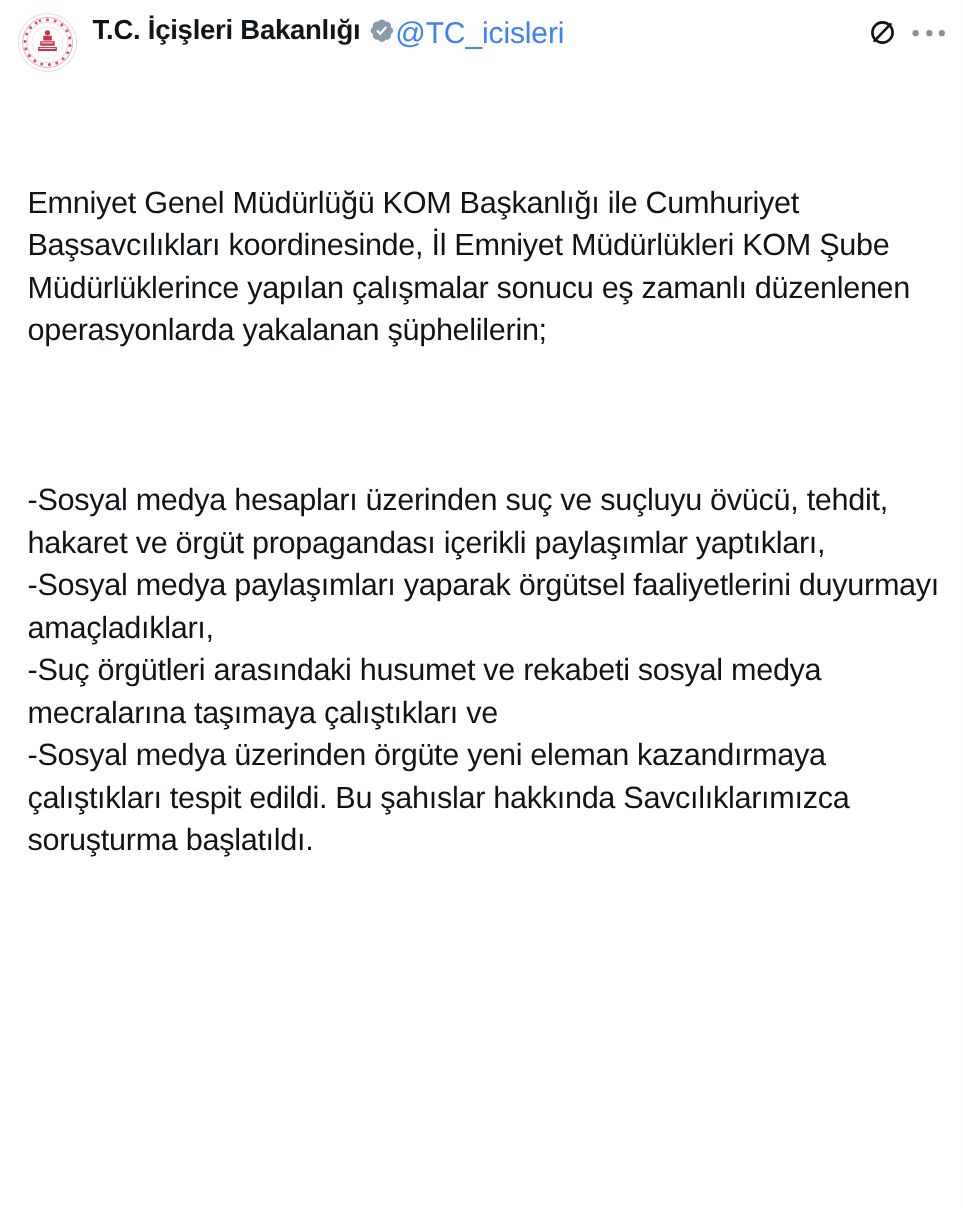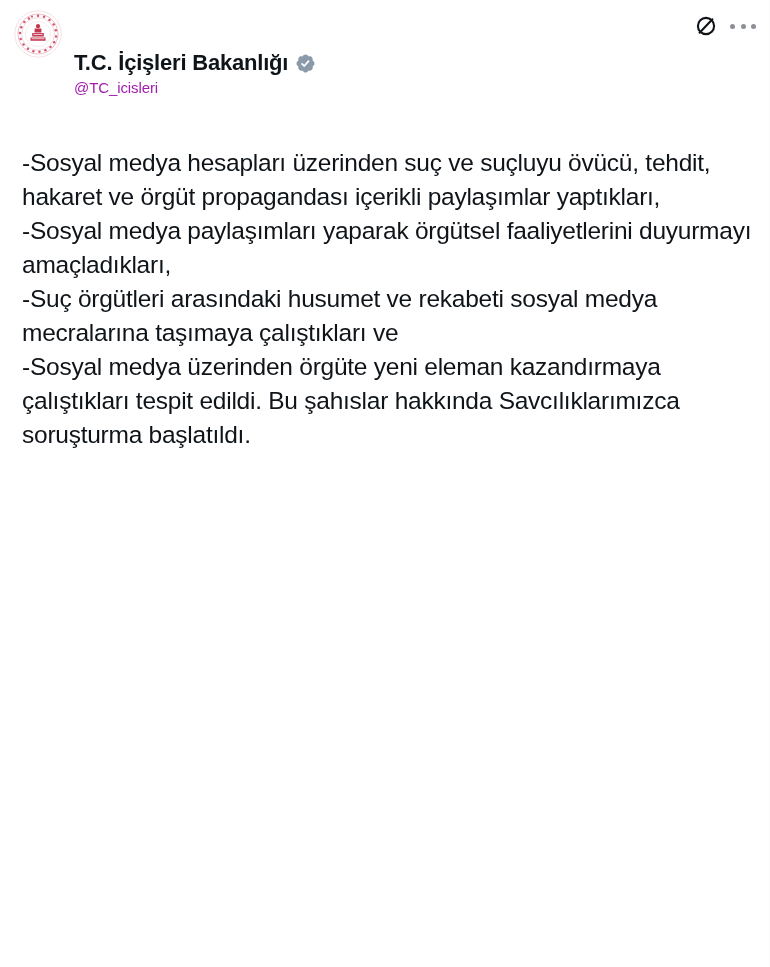--- a/index.html
+++ b/index.html
@@ -43,25 +43,24 @@
     background: #ffffff;
     position: relative;
     overflow: hidden;
     margin-top: 2px;
   }
   .avatar svg { display: block; width: 48px; height: 48px; }
 
   .identity {
     margin-left: 12px;
     display: flex;
-    flex-direction: column;
+    flex-direction: row;
     justify-content: space-between;
     padding-top: 1px;
     min-width: 0;
-    margin-top: 43px;
   }
 
   .name-row {
     display: flex;
     align-items: center;
     line-height: 1;
   }
 
   .display-name {
     font-size: 22px;
@@ -74,22 +73,22 @@
   .verified-badge {
     margin-left: 7px;
     width: 21px;
     height: 21px;
     display: inline-block;
     flex: 0 0 21px;
   }
   .verified-badge svg { display: block; width: 21px; height: 21px; }
 
   .handle {
-    font-size: 15px;
-    color: #a21caf;
+    font-size: 24px;
+    color: #3b82f6;
     margin-top: 6px;
     line-height: 1;
     letter-spacing: -0.1px;
     white-space: nowrap;
   }
 
   .header-actions {
     margin-left: auto;
     display: flex;
     align-items: center;
@@ -214,20 +213,21 @@
       </span>
       <span class="more-icon">
         <i></i>
         <i></i>
         <i></i>
       </span>
     </div>
   </div>
 
   <div class="tweet-body">
+    <p class="para">Emniyet Genel Müdürlüğü KOM Başkanlığı ile Cumhuriyet Başsavcılıkları koordinesinde, İl Emniyet Müdürlükleri KOM Şube Müdürlüklerince yapılan çalışmalar sonucu eş zamanlı düzenlenen operasyonlarda yakalanan şüphelilerin;</p>
     <p class="para">-Sosyal medya hesapları üzerinden suç ve suçluyu övücü, tehdit, hakaret ve örgüt propagandası içerikli paylaşımlar yaptıkları,
 -Sosyal medya paylaşımları yaparak örgütsel faaliyetlerini duyurmayı amaçladıkları,
 -Suç örgütleri arasındaki husumet ve rekabeti sosyal medya mecralarına taşımaya çalıştıkları ve
 -Sosyal medya üzerinden örgüte yeni eleman kazandırmaya çalıştıkları tespit edildi. Bu şahıslar hakkında Savcılıklarımızca soruşturma başlatıldı.</p>
     
     
     
     
   </div>
 

